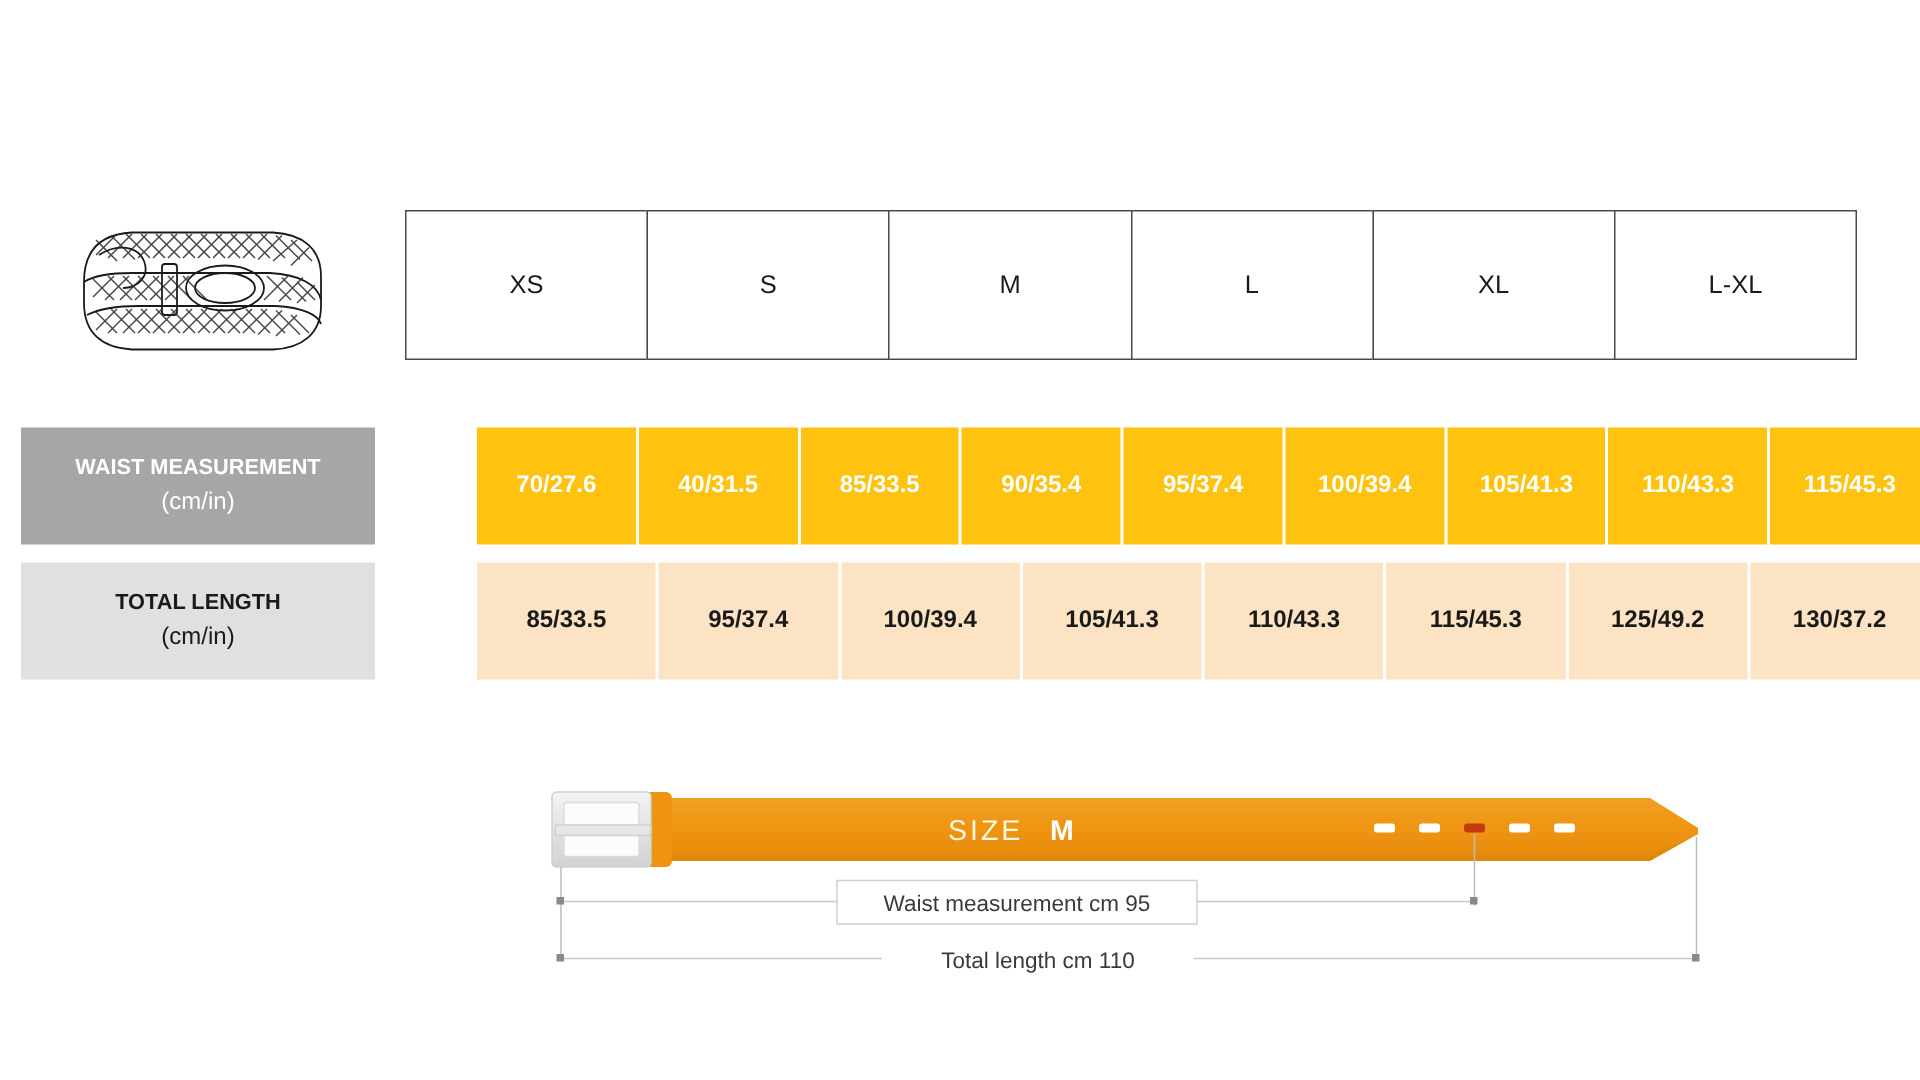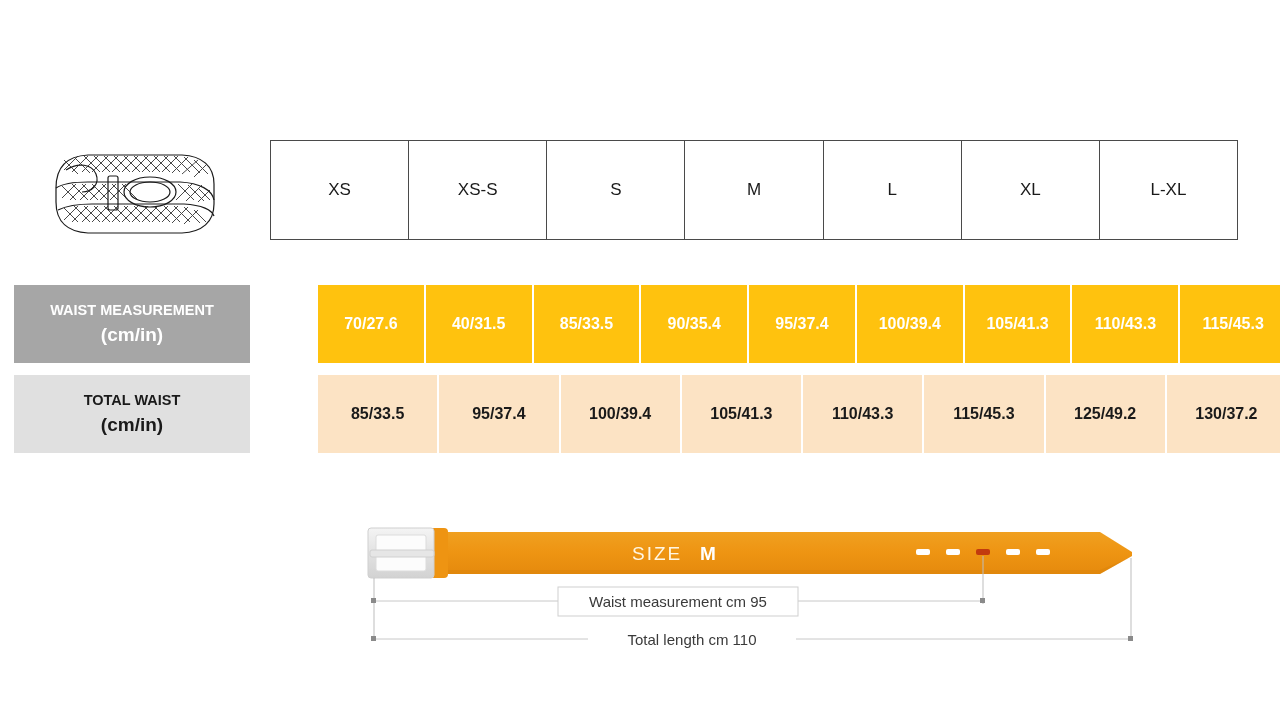--- a/index.html
+++ b/index.html
@@ -85,21 +85,21 @@
   .row-label.waist {
     top: 285px;
     background: #A6A6A6;
     color: #ffffff;
   }
   .row-label.length {
     top: 375px;
     background: #E0E0E0;
     color: #1a1a1a;
   }
-  .row-label .unit { font-size: 19px; font-weight: bold; }
+  .row-label .unit { font-size: 16px; font-weight: normal; }
 
   
   .belt-diagram {
     position: absolute;
     left: 360px; top: 512px;
     width: 810px; height: 150px;
   }
   .belt-svg { display: block; }
 </style>
 </head>
@@ -139,35 +139,34 @@
                  M116 66 L132 82 M126 66 L142 82 M136 67 L152 83 M146 70 L158 82"></path>
         <path d="M30 66 L16 80 M40 66 L24 82 M50 66 L34 82 M60 66 L44 82 M70 66 L54 82
                  M80 66 L64 82 M90 66 L74 82 M100 66 L84 82 M110 66 L94 82 M120 66 L104 82
                  M130 66 L114 82 M140 67 L124 83 M150 70 L136 84"></path>
       </g>
     </svg>
   </div>
 
   <div class="size-header-row" id="size-header-row">
       <div class="size-header-cell">XS</div>
-      <div class="size-header-cell">XS-S</div>
       <div class="size-header-cell">S</div>
       <div class="size-header-cell">M</div>
       <div class="size-header-cell">L</div>
       <div class="size-header-cell">XL</div>
       <div class="size-header-cell">L-XL</div>
     </div>
 
   <div class="row-label waist">
     <div>WAIST MEASUREMENT</div>
     <div class="unit">(cm/in)</div>
   </div>
 
   <div class="row-label length">
-    <div>TOTAL WAIST</div>
+    <div>TOTAL LENGTH</div>
     <div class="unit">(cm/in)</div>
   </div>
 
   <div class="meas-row waist" id="waist-row">
       <div class="meas-cell">70/27.6</div>
       <div class="meas-cell">40/31.5</div>
       <div class="meas-cell">85/33.5</div>
       <div class="meas-cell">90/35.4</div>
       <div class="meas-cell">95/37.4</div>
       <div class="meas-cell">100/39.4</div>

